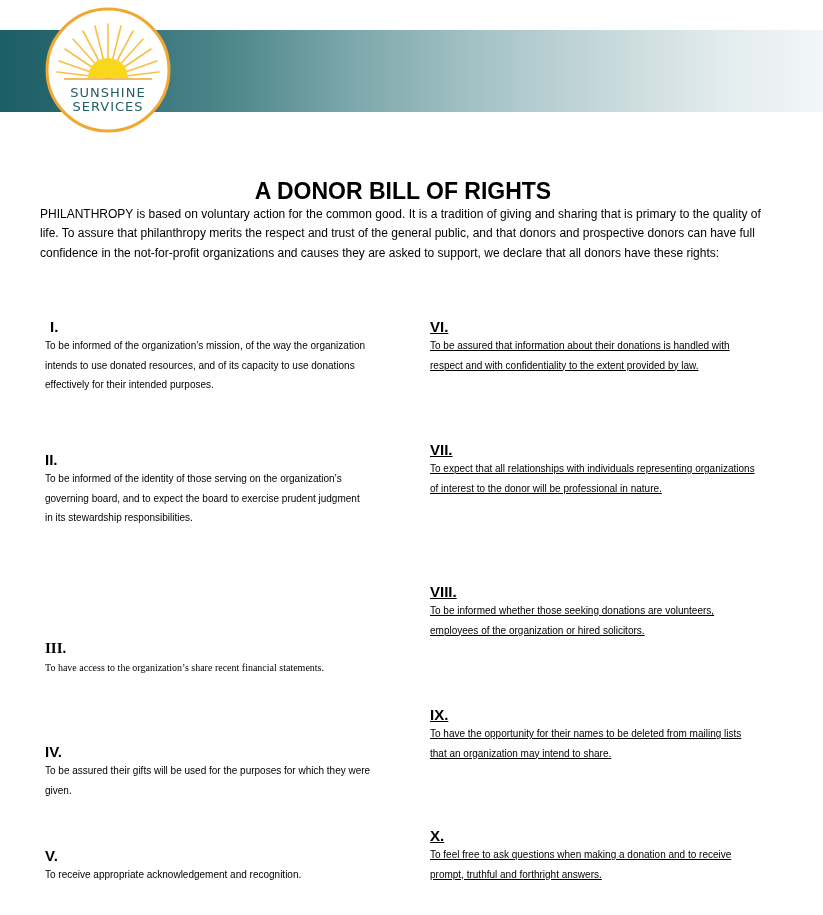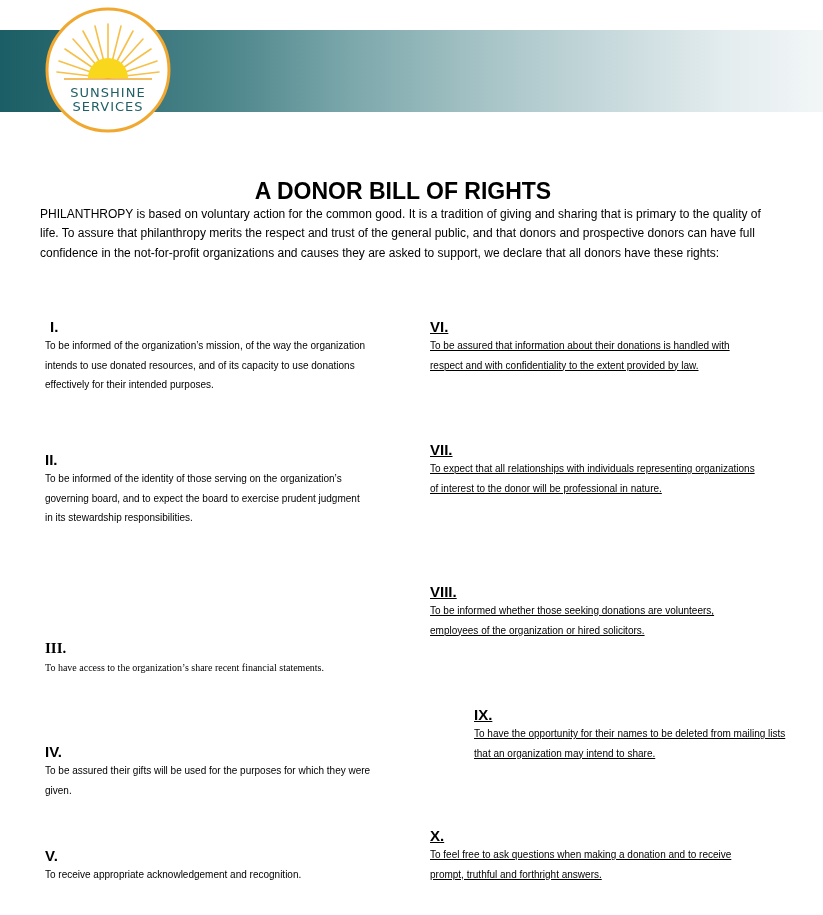--- a/index.html
+++ b/index.html
@@ -135,21 +135,21 @@
     <p class="right-body" style="width:335px;">To be assured that information about their donations is handled with respect and with confidentiality to the extent provided by law.</p>
   </div>
   <div class="right" style="top:440px;">
     <p class="right-heading">VII.</p>
     <p class="right-body" style="width:325px;">To expect that all relationships with individuals representing organizations of interest to the donor will be professional in nature.</p>
   </div>
   <div class="right" style="top:582px;">
     <p class="right-heading">VIII.</p>
     <p class="right-body" style="width:335px;">To be informed whether those seeking donations are volunteers, employees of the organization or hired solicitors.</p>
   </div>
-  <div class="right" style="top:705px;margin-left:44px;">
+  <div class="right" style="top:705px;">
     <p class="right-heading">IX.</p>
     <p class="right-body" style="width:320px;">To have the opportunity for their names to be deleted from mailing lists that an organization may intend to share.</p>
   </div>
   <div class="right" style="top:826px;">
     <p class="right-heading">X.</p>
     <p class="right-body" style="width:335px;">To feel free to ask questions when making a donation and to receive prompt, truthful and forthright answers.</p>
   </div>
 </div>
 
 </body></html>

